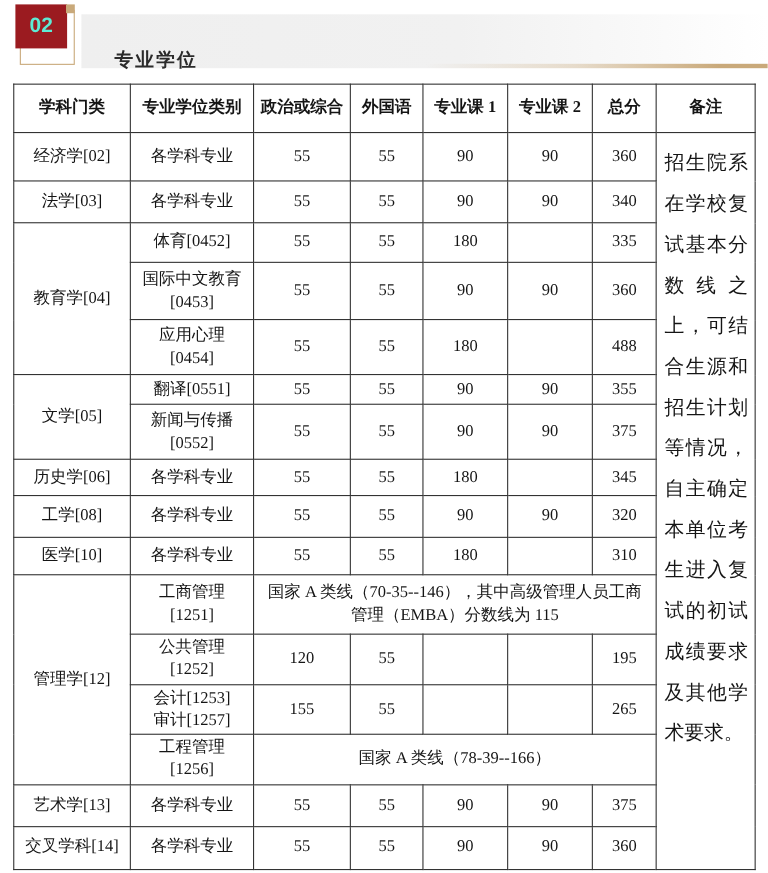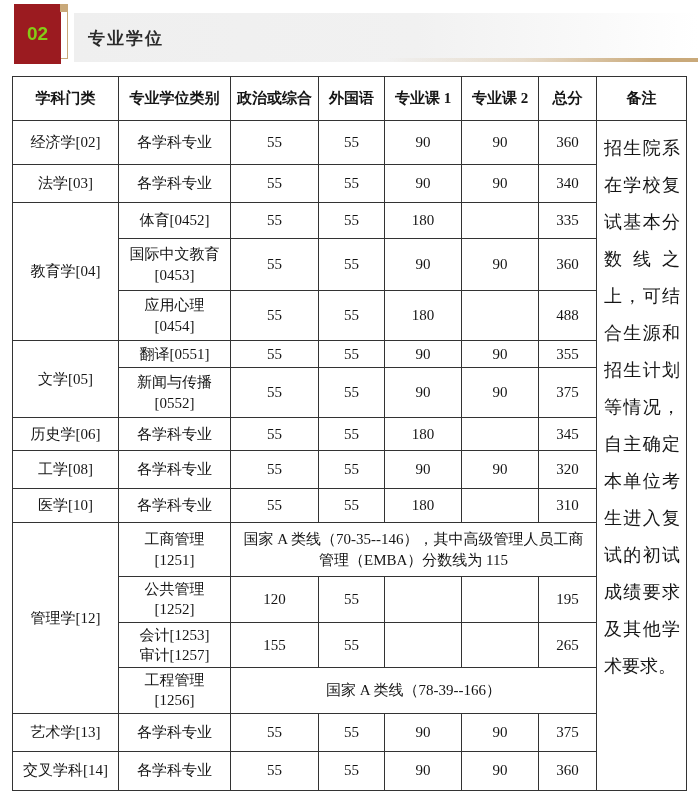--- a/index.html
+++ b/index.html
@@ -12,29 +12,29 @@
   .sec-header{position:relative;height:76px;}
   .title-bar{
     position:absolute;left:74px;right:0;top:13px;height:49px;
     background:linear-gradient(to right,#efefef 0%,#f1f1f1 55%,#fafafa 85%,#ffffff 100%);
   }
   .title-bar::after{
     content:"";position:absolute;left:0;right:0;bottom:0;height:4px;
     background:linear-gradient(to right,rgba(201,169,122,0) 50%,rgba(201,169,122,.35) 72%,#c9a97a 93%,#c9a97a 100%);
   }
   .title-bar h1{
-    margin:0;padding:14px 0 0 14px;font-size:17px;letter-spacing:2px;
+    margin:16px;padding:14px 0 0 14px;font-size:17px;letter-spacing:2px;
     font-family:"Liberation Sans","DejaVu Sans",sans-serif;
     font-weight:bold;color:#2b2b2b;
   }
   .badge-wrap{position:absolute;left:14px;top:4px;width:54px;height:55px;}
   .badge-frame{position:absolute;left:4px;top:5px;width:48px;height:48px;border:1px solid #c9a97a;background:transparent;}
   .badge-red{
-    position:absolute;left:0;top:0;width:47px;height:60px;background:#9b1b20;
-    color:#84cc16;display:flex;align-items:center;justify-content:center;
+    position:absolute;left:0;top:0;width:47px;height:40px;background:#9b1b20;
+    color:#5eead4;display:flex;align-items:center;justify-content:center;
     font-family:"Liberation Sans","DejaVu Sans",sans-serif;font-weight:bold;font-size:19px;
   }
   .badge-corner{position:absolute;right:0;top:0;width:8px;height:8px;background:#c9a97a;}
   
   .table-area{padding:0 12px;}
   table{border-collapse:collapse;table-layout:fixed;width:674px;}
   th,td{
     border:1px solid #333;text-align:center;vertical-align:middle;
     padding:2px 3px;font-size:15px;line-height:1.35;
   }

